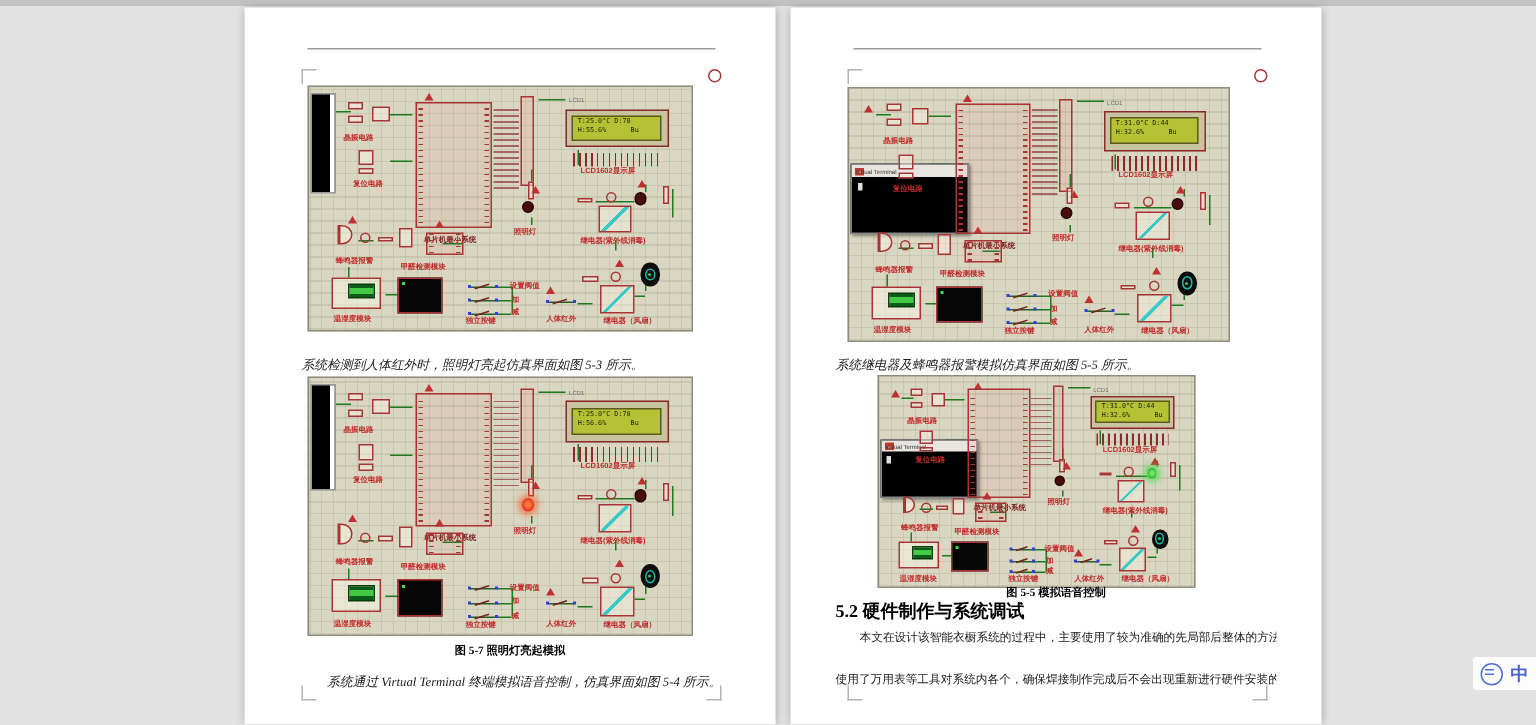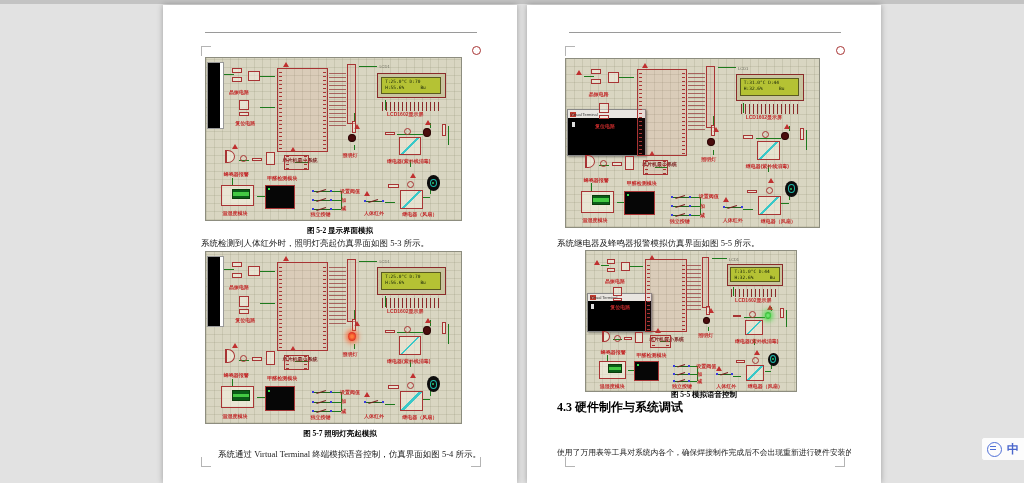--- a/index.html
+++ b/index.html
@@ -10,21 +10,21 @@
         box-shadow:0 0 6px rgba(0,0,0,.30);}
   .header-rule{position:absolute;left:42px;right:40px;top:27px;height:1px;background:#9a9a9a;}
   .crop{position:absolute;width:9px;height:9px;border:0 solid #b4b4b4;}
   .crop.tl{left:38px;top:41px;border-left-width:1px;border-top-width:1px;}
   .crop.tr{right:36px;top:41px;border-right-width:1px;border-top-width:1px;}
   .crop.bl{left:38px;top:452px;border-left-width:1px;border-bottom-width:1px;}
   .crop.br{right:36px;top:452px;border-right-width:1px;border-bottom-width:1px;}
 
   .caption{position:absolute;left:0;width:100%;text-align:center;font-weight:bold;
            font-size:7.5px;color:#000;}
-  .para{position:absolute;font-size:8.5px;color:#1a1a1a;white-space:nowrap;}
+  .para{position:absolute;font-size:8.5px;color:#1a1a1a;white-space:nowrap;font-style:italic;}
   .bodyline{position:absolute;font-size:7.8px;color:#1a1a1a;text-align:justify;
             text-align-last:justify;overflow:hidden;white-space:nowrap;}
   .heading{position:absolute;font-weight:bold;font-size:12px;color:#000;}
 
   
   .diagram{position:absolute;border:1px solid #8d8d7f;background-color:#d9d6c2;overflow:hidden;
     background-image:
       repeating-linear-gradient(0deg, rgba(130,130,100,.18) 0 1px, transparent 1px 8px),
       repeating-linear-gradient(90deg, rgba(130,130,100,.18) 0 1px, transparent 1px 8px);}
   .diagram *{position:absolute;box-sizing:border-box;}
@@ -204,21 +204,20 @@
         <div class="comp" style="left:71.5%;top:78%;width:4%;height:2%;"></div>
         <div class="tr" style="left:79%;top:76%;"></div>
         <div class="relay" style="left:76%;top:81.5%;width:9%;height:11.5%;"></div>
         <div class="motor" style="left:86.5%;top:72.5%;width:5.2%;height:9.5%;">
           <div class="motor-i">
             <div class="motor-d"></div>
           </div>
         </div>
         <div class="lbl" style="left:77%;top:94.5%;">继电器（风扇）</div>
       </div>
-    <div class="caption" style="top:221px;">图 5-2 显示界面模拟</div>
     <div class="para" style="left:38px;top:233px;width:280px;">系统检测到人体红外时，照明灯亮起仿真界面如图 5-3 所示。</div>
 
     <div class="diagram" style="left:42px;top:246px;width:255px;height:171px;">
         <div class="wire" style="left:7%;top:10%;width:4%;height:1px;"></div>
         <div class="wire" style="left:21%;top:11%;width:6%;height:1px;"></div>
         <div class="wire" style="left:21%;top:30%;width:6%;height:1px;"></div>
         <div class="wire" style="left:60%;top:5%;width:7%;height:1px;"></div>
         <div class="wire" style="left:70%;top:26%;width:1px;height:6%;"></div>
         <div class="wire" style="left:58%;top:34%;width:1px;height:5%;"></div>
         <div class="wire" style="left:58%;top:54%;width:1px;height:3%;"></div>
@@ -576,21 +575,22 @@
         <div class="relay" style="left:76%;top:81.5%;width:9%;height:11.5%;"></div>
         <div class="motor" style="left:86.5%;top:72.5%;width:5.2%;height:9.5%;">
           <div class="motor-i">
             <div class="motor-d"></div>
           </div>
         </div>
         <div class="lbl" style="left:77%;top:94.5%;">继电器（风扇）</div>
       </div>
     <div class="caption" style="top:385px;">图 5-5 模拟语音控制</div>
 
-    <div class="heading" style="left:30px;top:394px;">4.3 硬件制作与系统调试</div>
+    <div class="heading" style="left:30px;top:394px;">5.2 硬件制作与系统调试</div>
+    <div class="bodyline" style="left:30px;top:414px;width:294px;text-indent:16px;">本文在设计该智能衣橱系统的过程中，主要使用了较为准确的先局部后整体的方法</div>
     <div class="bodyline" style="left:30px;top:442px;width:294px;">使用了万用表等工具对系统内各个，确保焊接制作完成后不会出现重新进行硬件安装的</div>
   </div>
 
   <div class="ime">
     <div class="ime-badge"></div>
     <div class="ime-mode">中</div>
 
   </div>
 </div>
 

